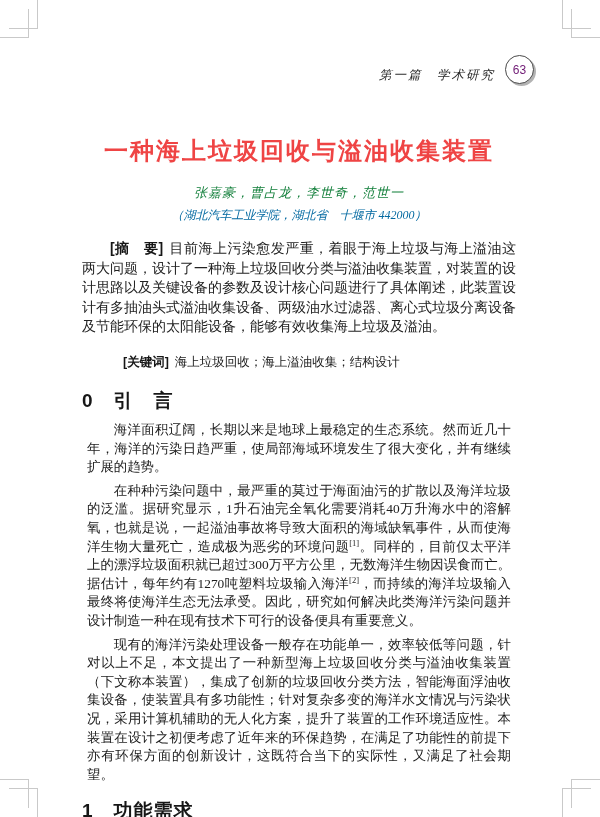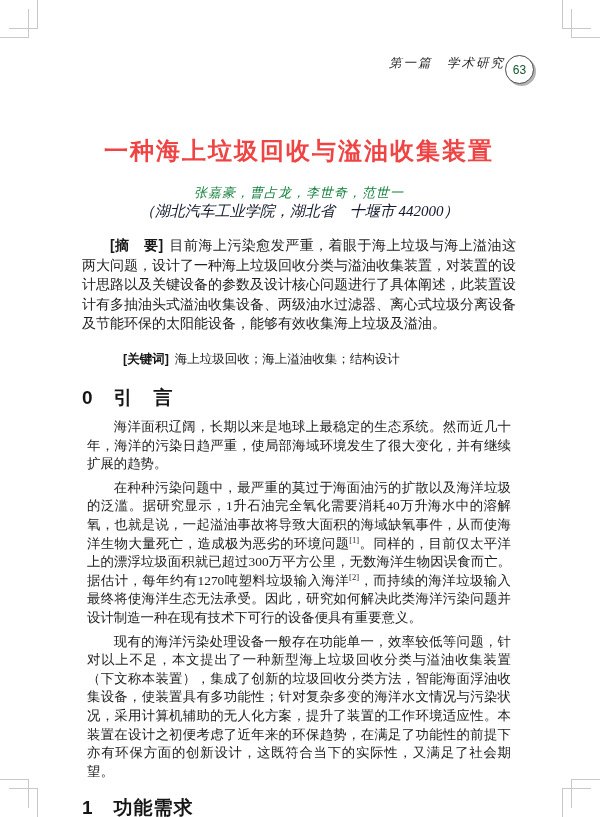--- a/index.html
+++ b/index.html
@@ -12,43 +12,43 @@
   .crop.tl1{left:9px;top:0;border-right:1px solid #c9c9c9;border-bottom:1px solid #c9c9c9;}
   .crop.tl2{left:0;top:9px;border-right:1px solid #c9c9c9;border-bottom:1px solid #c9c9c9;}
   .crop.tr1{right:9px;top:0;border-left:1px solid #c9c9c9;border-bottom:1px solid #c9c9c9;}
   .crop.tr2{right:0;top:9px;border-left:1px solid #c9c9c9;border-bottom:1px solid #c9c9c9;}
   .crop.bl1{left:9px;bottom:0;border-right:1px solid #c9c9c9;border-top:1px solid #c9c9c9;}
   .crop.bl2{left:0;bottom:9px;border-right:1px solid #c9c9c9;border-top:1px solid #c9c9c9;}
   .crop.br1{right:9px;bottom:0;border-left:1px solid #c9c9c9;border-top:1px solid #c9c9c9;}
   .crop.br2{right:0;bottom:9px;border-left:1px solid #c9c9c9;border-top:1px solid #c9c9c9;}
   
   .page-header{
-    display:flex;justify-content:flex-end;align-items:flex-start;gap:0;
+    display:flex;justify-content:flex-end;align-items:flex-end;gap:10px;
     padding:55px 66px 0 0;
   }
   .running-head{
     font-style:italic;font-size:12.5px;letter-spacing:2px;color:#2a2a2a;
     font-family:"Liberation Serif","DejaVu Serif",serif;
   }
   .page-num{
     width:27px;height:27px;border-radius:50%;border:1px solid #4a4a4a;background:#fff;
     box-shadow:2px 2px 0 #b3b3b3;
     display:flex;align-items:center;justify-content:center;
-    font-family:"Liberation Sans","DejaVu Sans",sans-serif;font-size:12px;color:#14532d;
+    font-family:"Liberation Sans","DejaVu Sans",sans-serif;font-size:12px;color:#701a75;
   }
   
   .content{padding:0 84px 0 82px;}
   h1.title{
     font-family:"Liberation Sans","DejaVu Sans",sans-serif;font-weight:700;
     font-size:24px;line-height:34px;letter-spacing:2px;text-align:center;
     margin:50px 0 0 0;color:#ef4444;
   }
   h1.title .t-line{display:block;}
   .authors{margin-top:16px;text-align:center;font-style:italic;font-size:13px;letter-spacing:1px;color:#15803d;}
-  .affiliation{text-align:center;font-style:italic;font-size:15px;color:#0f172a;}
+  .affiliation{margin-top:5px;text-align:center;font-style:italic;font-size:12px;color:#0369a1;}
   .abstract{margin:15px 0 0 0;font-size:14px;line-height:19.5px;text-align:justify;text-indent:2em;color:#222;}
   .keywords{margin:16px;font-size:12.5px;line-height:19.5px;text-indent:2em;color:#222;}
   .inl-label{
     font-family:"Liberation Sans","DejaVu Sans",sans-serif;font-style:normal;font-weight:700;
     margin-right:6px;color:#161616;
   }
   h2.sec{
     font-family:"Liberation Sans","DejaVu Sans",sans-serif;font-weight:700;
     font-size:19px;letter-spacing:1px;margin:14px 0 7px 0;color:#161616;
   }

